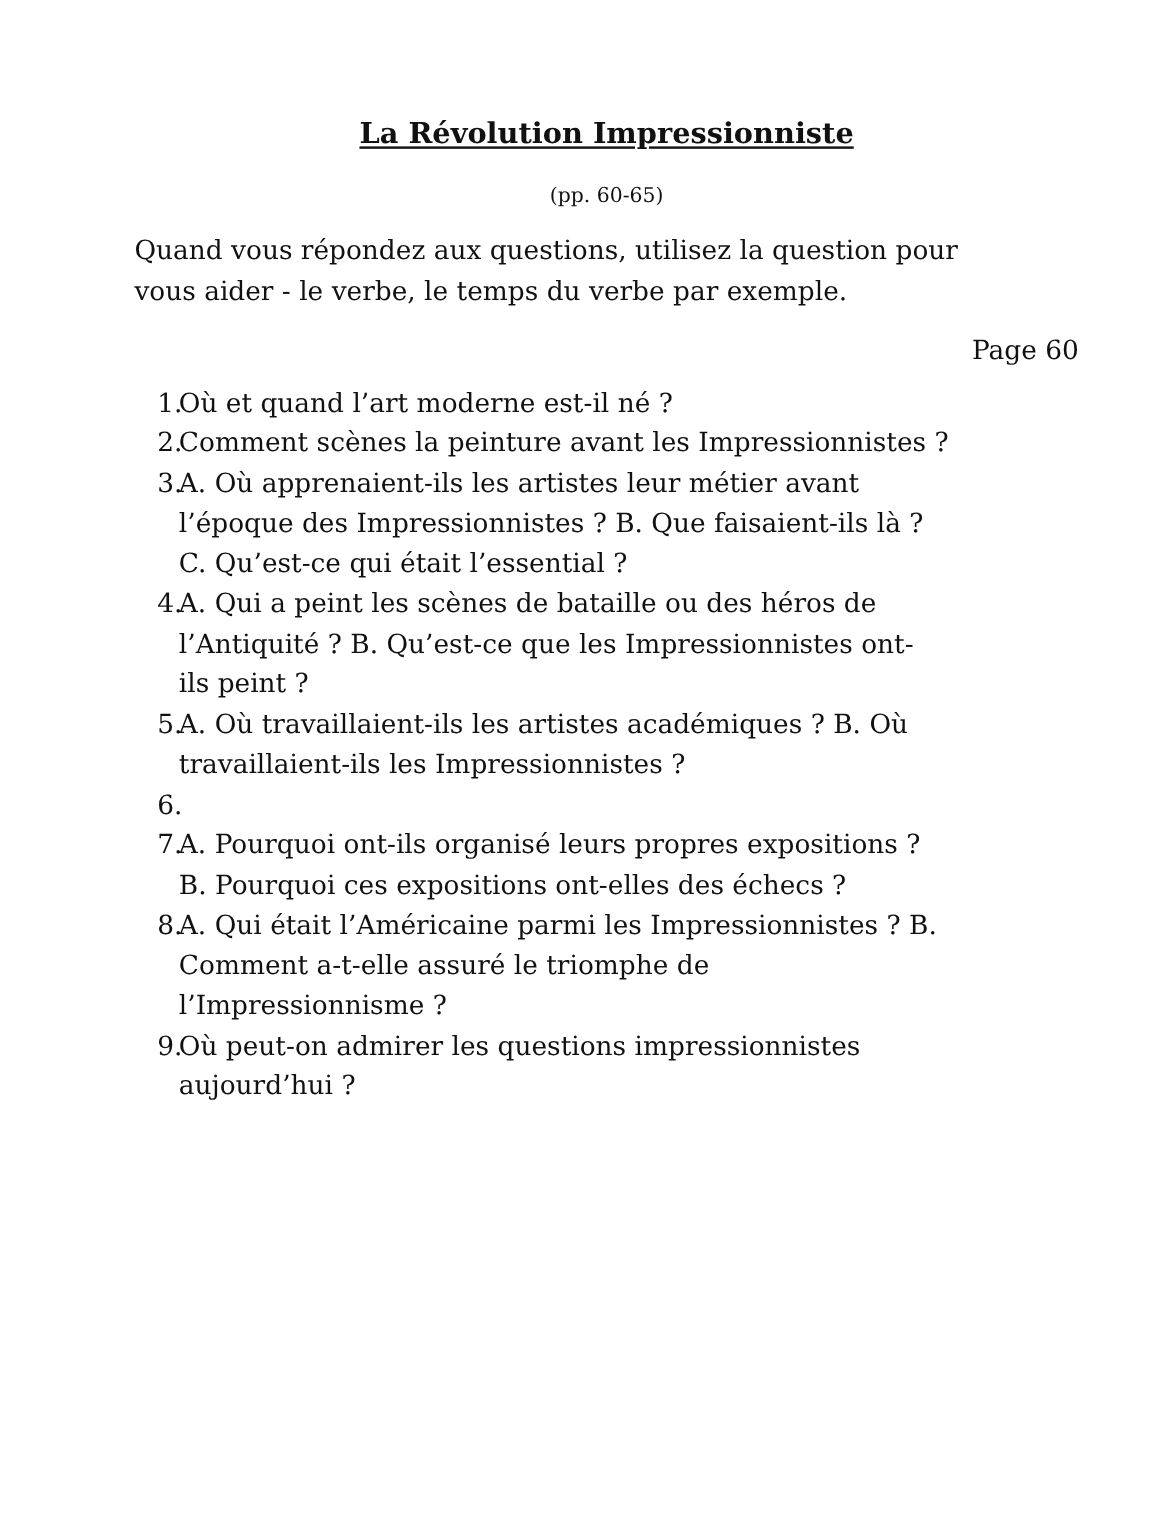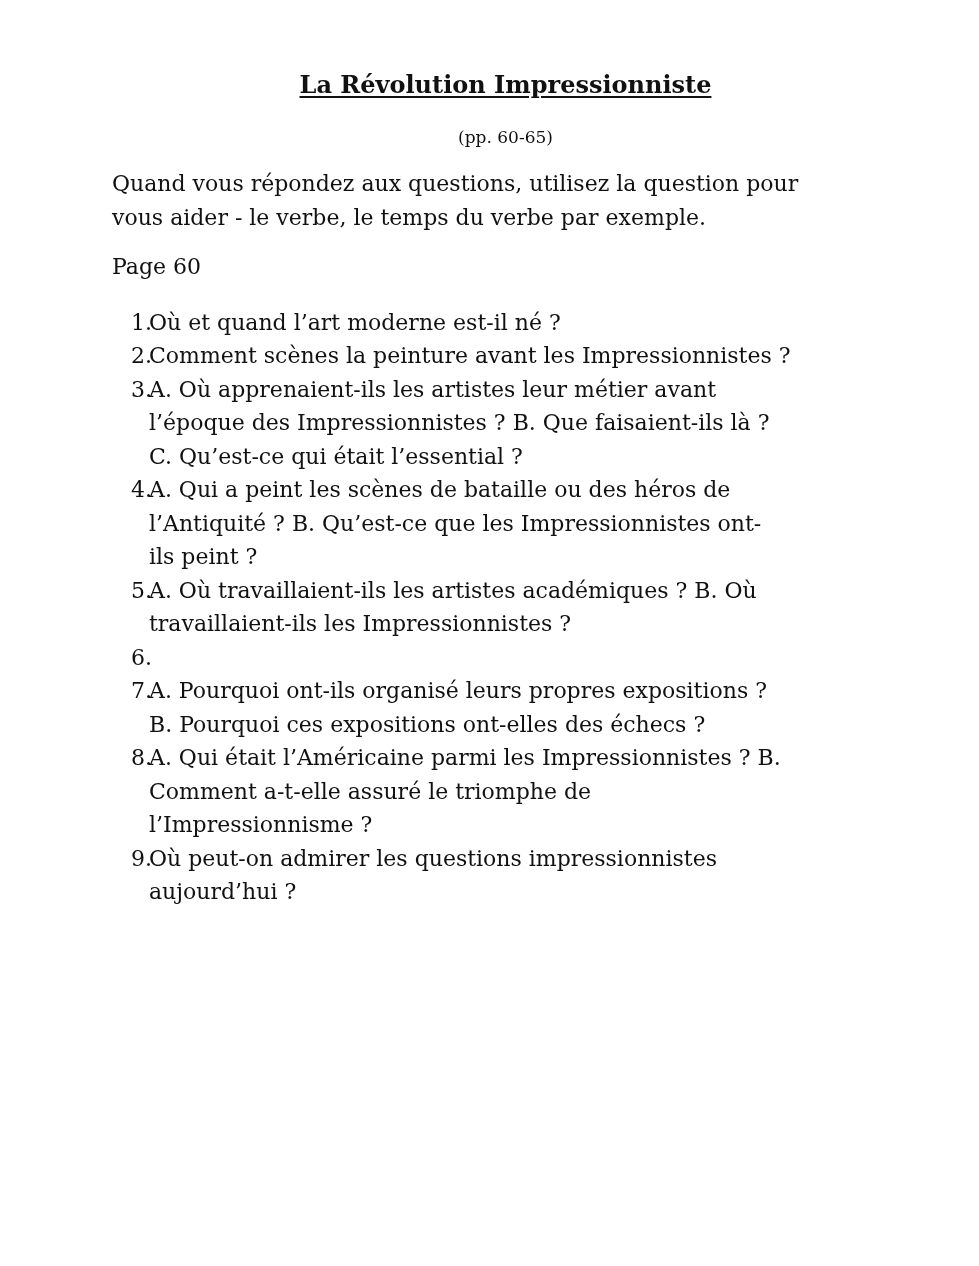--- a/index.html
+++ b/index.html
@@ -10,21 +10,21 @@
   .doc-page {
     position: relative;
     width: 979px;
     height: 1266px;
     background: #ffffff;
     color: #111111;
     font-family: "DejaVu Serif", "Liberation Serif", serif;
     font-size: 22px;
     line-height: 33.5px;
     box-sizing: border-box;
-    padding: 68px 80px 40px 112px;
+    padding: 94px 80px 40px 112px;
     overflow: hidden;
   }
   .doc-title {
     text-align: center;
     font-weight: bold;
     font-size: 24px;
     margin: 0 0 19px 0;
   }
   .doc-title .underlined {
     text-decoration: underline;
@@ -35,21 +35,22 @@
     text-align: center;
     font-size: 17px;
     margin: 0 0 13px 0;
     font-weight: normal;
   }
   .doc-intro {
     white-space: pre-wrap;
     margin: 0 0 16px 0;
   }
   .section-label {
-    margin: 0 0 22px 0;
+    margin: 0 0 10px 0;
+    text-align: right;
   }
   .question-list {
     margin-left: 19px;
   }
   .question-item {
     display: flex;
     align-items: flex-start;
   }
   .question-num {
     flex: 0 0 18px;

